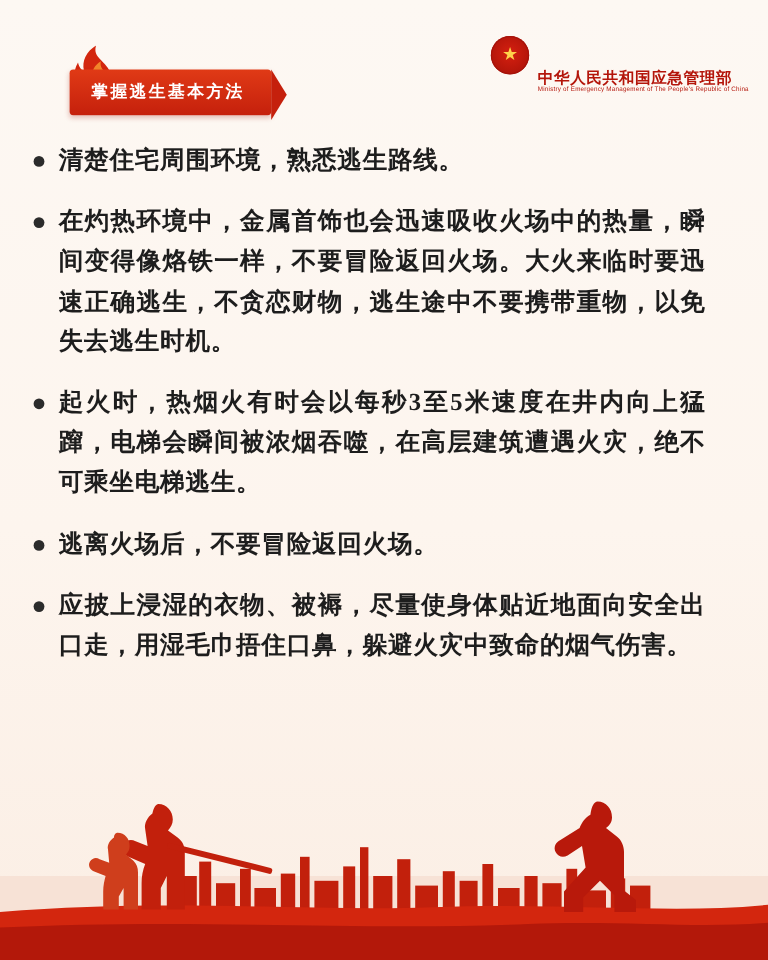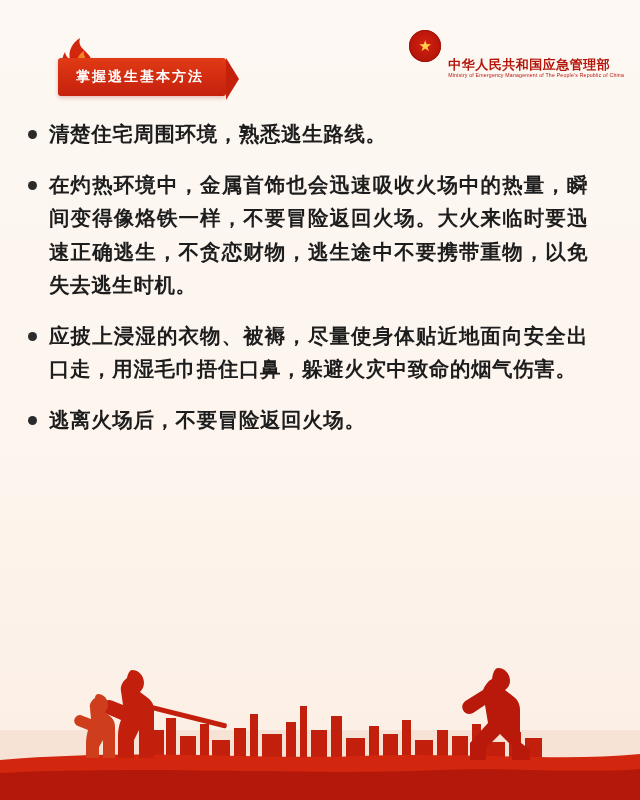--- a/index.html
+++ b/index.html
@@ -181,25 +181,29 @@
     <div class="item">
       <span class="dot"></span>
       <span class="text">清楚住宅周围环境，熟悉逃生路线。</span>
     </div>
     <div class="item">
       <span class="dot"></span>
       <span class="text">在灼热环境中，金属首饰也会迅速吸收火场中的热量，瞬间变得像烙铁一样，不要冒险返回火场。大火来临时要迅速正确逃生，不贪恋财物，逃生途中不要携带重物，以免失去逃生时机。</span>
     </div>
     <div class="item">
       <span class="dot"></span>
+      <span class="text">起火时，热烟火有时会以每秒3至5米速度在井内向上猛蹿，电梯会瞬间被浓烟吞噬，在高层建筑遭遇火灾，绝不可乘坐电梯逃生。</span>
+    </div>
+    <div class="item">
+      <span class="dot"></span>
+      <span class="text">逃离火场后，不要冒险返回火场。</span>
+    </div>
+    <div class="item">
+      <span class="dot"></span>
       <span class="text">应披上浸湿的衣物、被褥，尽量使身体贴近地面向安全出口走，用湿毛巾捂住口鼻，躲避火灾中致命的烟气伤害。</span>
-    </div>
-    <div class="item">
-      <span class="dot"></span>
-      <span class="text">逃离火场后，不要冒险返回火场。</span>
     </div>
   </div>
 
   <div class="bottom">
     <svg viewBox="0 0 640 190" preserveAspectRatio="none">
 
       <rect x="0" y="120" width="640" height="70" fill="#f7e2d6"></rect>
 
       <g fill="#c2200c">
         <rect x="150" y="120" width="14" height="30"></rect>

